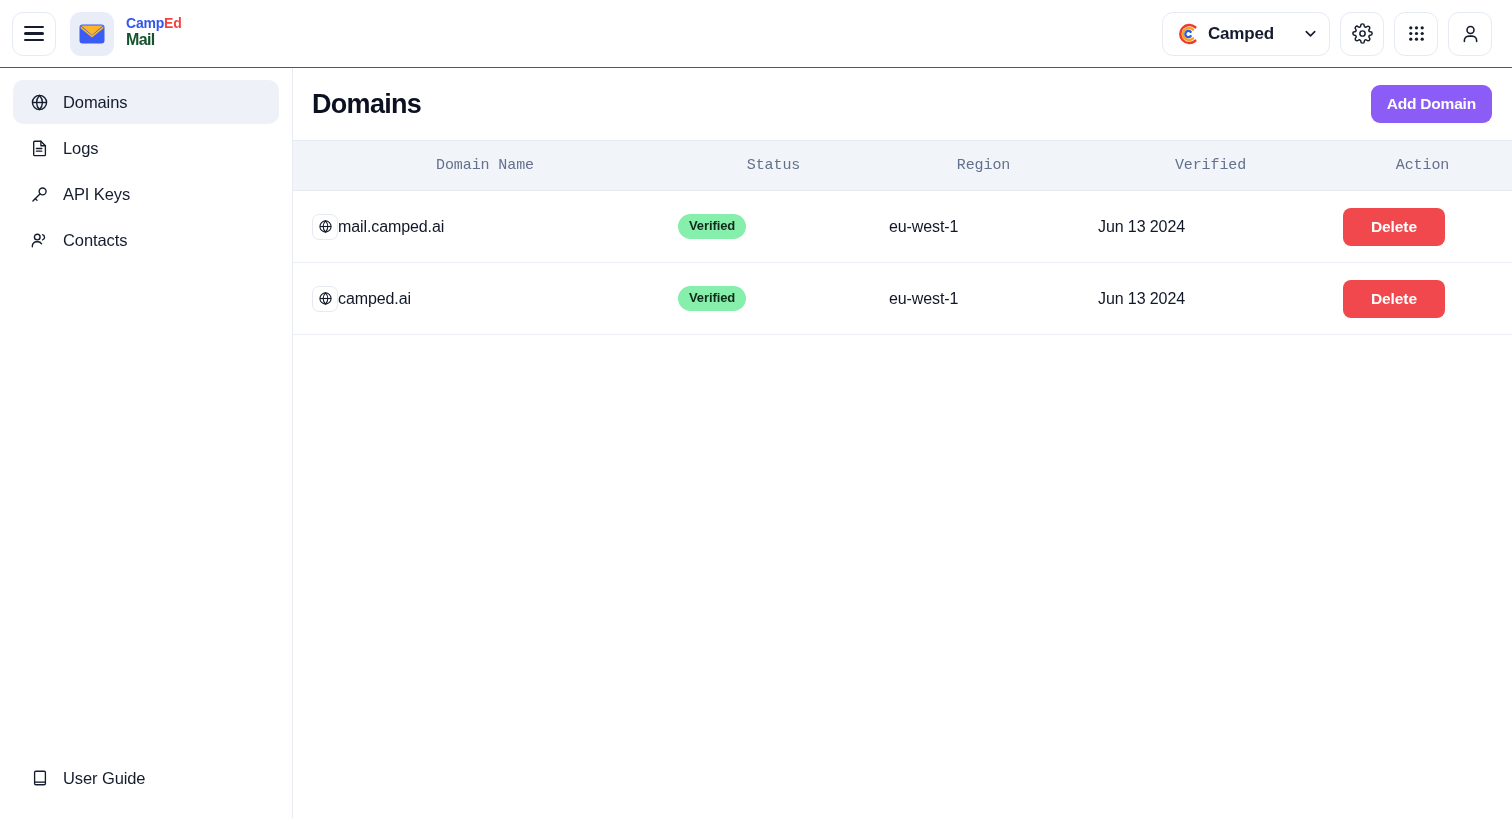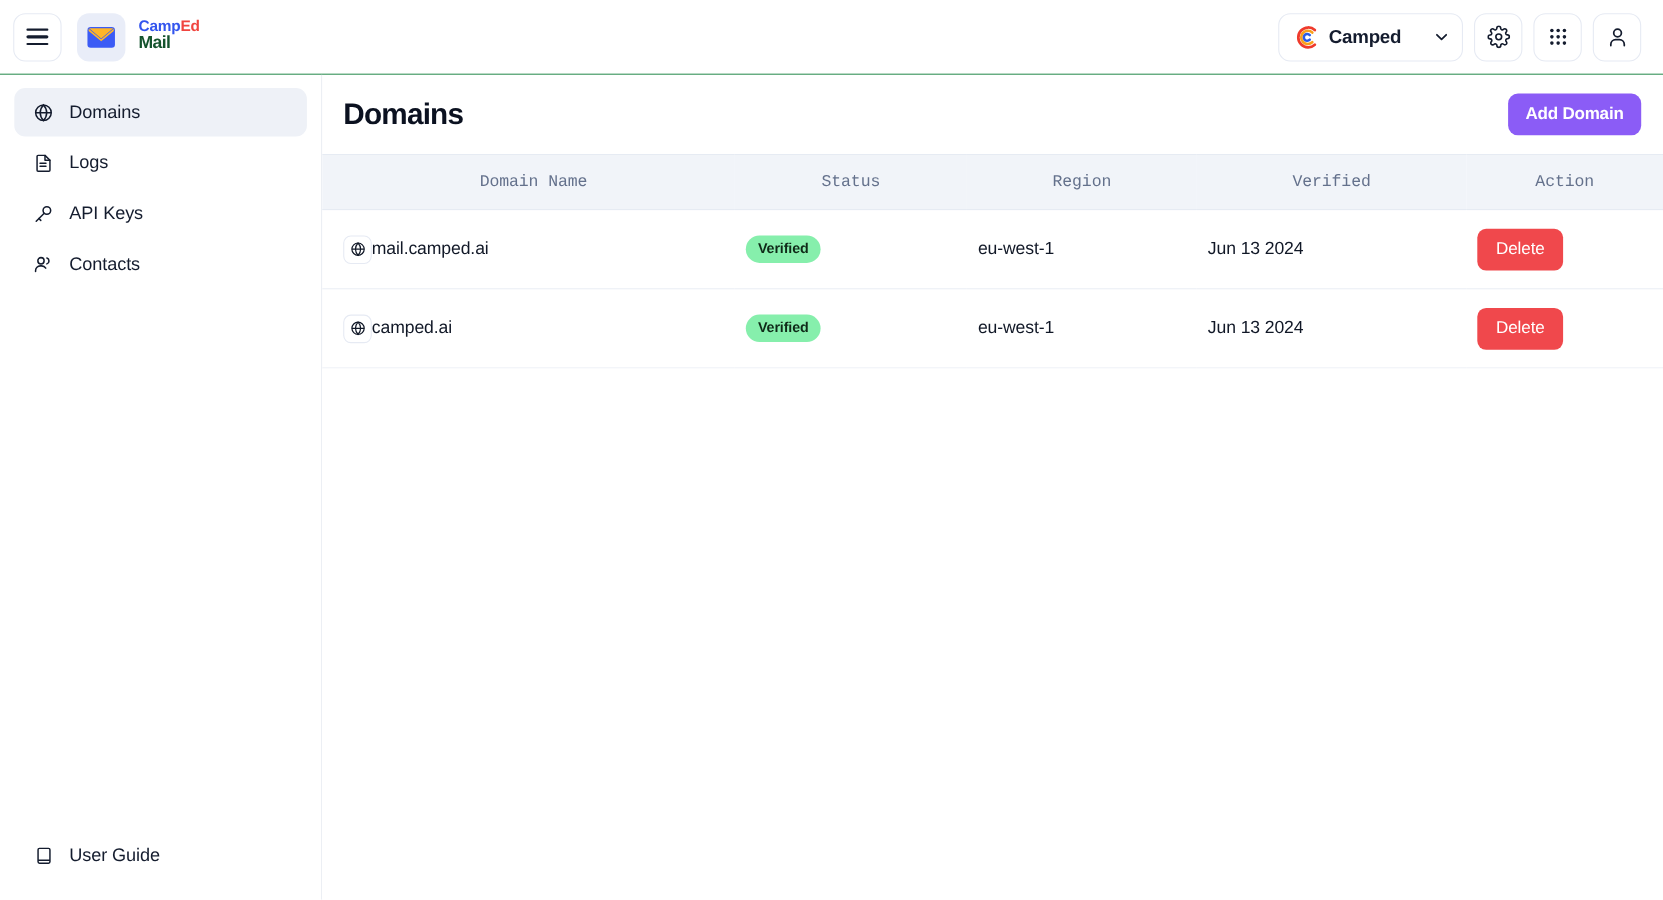--- a/index.html
+++ b/index.html
@@ -265,28 +265,28 @@
     font-size: 13px;
     font-weight: bold;
     letter-spacing: -0.1px;
     padding: 5px 11px;
     border-radius: 999px;
     line-height: 1.1;
   }
 
   .btn-delete {
     height: 38px;
-    padding: 0 17px;
+    padding: 0 28px;
     border: none;
     border-radius: 8px;
     background: #f0484c;
     color: #ffffff;
     font-family: inherit;
     font-size: 15.5px;
-    font-weight: normal;
+    font-weight: bold;
     letter-spacing: -0.1px;
     cursor: pointer;
   }
 
   .table-rest { flex: 1 1 auto; background: #ffffff; }
 </style>
 </head>
 <body>
 
 <div class="app">

